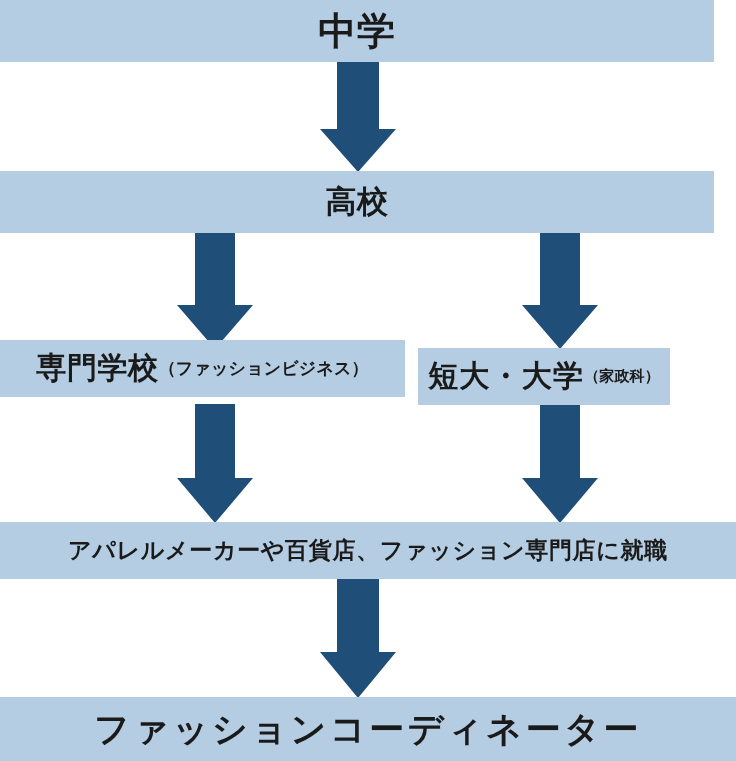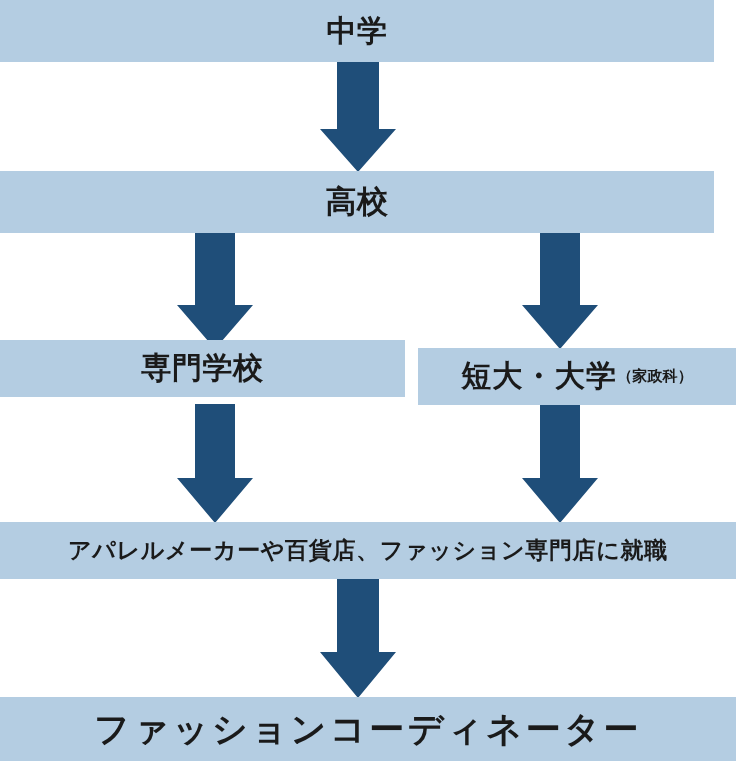--- a/index.html
+++ b/index.html
@@ -35,25 +35,25 @@
   }
   .node .label-sub {
     font-weight: bold;
     letter-spacing: 0.01em;
   }
 
   
   #node-chugaku   { left: 0;   top: 0;   width: 714px; height: 62px; }
   #node-koko      { left: 0;   top: 171px; width: 714px; height: 62px; }
   #node-senmon    { left: 0;   top: 340px; width: 405px; height: 57px; }
-  #node-daigaku   { left: 418px; top: 348px; width: 318px; height: 57px; }
+  #node-daigaku   { left: 418px; top: 348px; width: 252px; height: 57px; }
   #node-shushoku  { left: 0;   top: 522px; width: 736px; height: 57px; }
   #node-coord     { left: 0;   top: 697px; width: 736px; height: 64px; }
 
-  #node-chugaku  .label-main { font-size: 30px; }
+  #node-chugaku  .label-main { font-size: 38px; }
   #node-koko     .label-main { font-size: 31px; }
   #node-senmon   .label-main { font-size: 30px; }
   #node-senmon   .label-sub  { font-size: 17px; }
   #node-daigaku  .label-main { font-size: 30px; letter-spacing: 0.04em; }
   #node-daigaku  .label-sub  { font-size: 15px; }
   #node-shushoku .label-main { font-size: 23px; letter-spacing: 0.03em; text-align: center; }
   #node-coord    .label-main { font-size: 35px; letter-spacing: 0.10em; }
 
   
   .arrow {
@@ -95,20 +95,21 @@
   </div>
 
   <div class="arrow" id="arrow-koko-daigaku">
     <svg viewBox="0 0 80 119" width="80" height="119" preserveAspectRatio="none" aria-hidden="true">
       <polygon points="20,0 60,0 60,74 78,74 40,118 2,74 20,74" fill="#1f4e79"></polygon>
     </svg>
   </div>
 
   <div class="node" id="node-senmon">
     <span class="label-main">専門学校</span>
+      <span class="label-sub">（ファッションビジネス）</span>
   </div>
 
   <div class="node" id="node-daigaku">
     <span class="label-main">短大・大学</span>
       <span class="label-sub">（家政科）</span>
   </div>
 
   <div class="arrow" id="arrow-senmon-shushoku">
     <svg viewBox="0 0 80 120" width="80" height="120" preserveAspectRatio="none" aria-hidden="true">
       <polygon points="20,0 60,0 60,74 78,74 40,119 2,74 20,74" fill="#1f4e79"></polygon>

